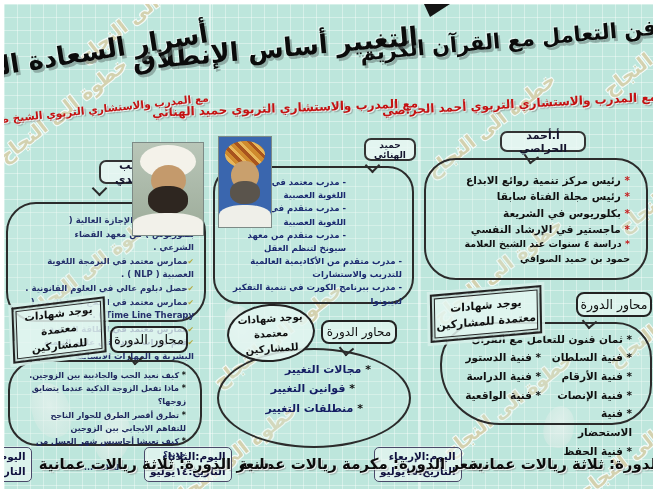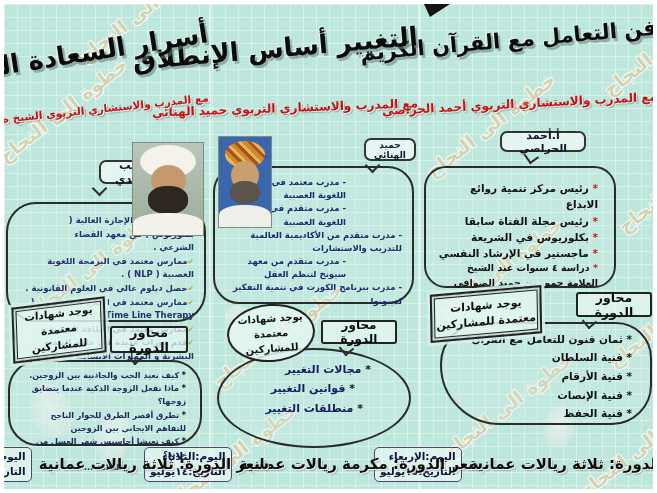--- a/index.html
+++ b/index.html
@@ -47,22 +47,22 @@
   .b-red-star::before{content:"* ";color:#c42020;}
   .b-dash::before{content:"- ";color:#1b2a70;}
   .b-check::before{content:"\2714 ";color:#b4a83c;font-size:.9em;}
   .b-star::before{content:"* ";color:#111;}
   .cert{
     position:absolute;z-index:3;border:2px solid #222;box-shadow:0 0 0 3px rgba(213,240,233,.9), inset 0 0 0 2px rgba(213,240,233,.9), inset 0 0 0 3px #222;
     background:rgba(228,246,241,.85);font-weight:bold;color:#101010;text-align:center;
     display:flex;align-items:center;justify-content:center;line-height:1.5;
   }
   .axes-label{
-    position:absolute;z-index:3;border:2px solid #222;border-radius:3px;
-    background:rgba(230,247,242,.75);font-weight:bold;color:#0e0e0e;text-align:center;
+    position:absolute;z-index:3;border:2px solid #222;border-radius:8px;
+    background:rgba(230,247,242,.75);font-weight:normal;color:#0e0e0e;text-align:center;
     display:flex;align-items:center;justify-content:center;
   }
   .axes{font-weight:bold;color:#10164a;text-align:right;}
   .axes-cols{display:flex;gap:4px;}
   .axes-cols .col{flex:1;}
   .footer{position:absolute;bottom:7px;left:0;right:0;display:flex;justify-content:center;align-items:center;gap:7px;z-index:3;}
   .price{font-weight:bold;font-size:15px;color:#0c0c0c;white-space:nowrap;
     text-shadow:1px 1px 0 rgba(255,255,255,.8),2px 2px 1px rgba(100,100,100,.35);}
   .sched{border:1.5px solid #4a4a6a;border-radius:5px;background:rgba(240,250,247,.6);
     padding:1px 5px;font-size:10.5px;font-weight:bold;color:#12123f;text-align:right;line-height:1.5;white-space:nowrap;}
@@ -99,41 +99,47 @@
   <div class="vdiv" style="left:414px"></div>
   <div class="scan-tri" style="left:420px;top:0"></div>
 
   <div class="panel" style="left:412px;width:241px">
     <div class="title" style="top:22px;font-size:21px;transform:rotate(-5deg)">فن التعامل مع القرآن الكريم</div>
     <div class="subtitle" style="top:92px;font-size:12px;transform:rotate(-3deg)">مع المدرب والاستشاري التربوي أحمد الحراصي</div>
 
     <div class="tag" style="left:40px;top:127px;width:86px;height:21px;font-size:11px">أ.أحمد الحراصي</div>
     <div class="tail" style="left:110px;top:147px;transform:rotate(-35deg)"></div>
 
-    <div class="bubble bio" style="left:8px;top:162px;width:192px;height:122px;border-radius:22px;padding:12px 16px 6px 12px;color:#101010;font-size:10.5px;line-height:1.55">
+    <div class="bubble bio" style="left:8px;top:154px;width:224px;height:122px;border-radius:32px;padding:12px 16px 6px 12px;color:#101010;font-size:10.5px;line-height:1.55">
       <div class="bio-item b-red-star">رئيس مركز تنمية روائع الابداع</div>
       <div class="bio-item b-red-star">رئيس مجلة الفتاة سابقا</div>
       <div class="bio-item b-red-star">بكلوريوس في الشريعة</div>
       <div class="bio-item b-red-star">ماجستير في الإرشاد النفسي</div>
       <div class="bio-item b-red-star" style="font-size:9.5px">دراسة ٤ سنوات عند الشيخ العلامة حمود بن حميد الصوافي</div>
     </div>
 
     <div class="cert" style="left:14px;top:286px;width:112px;height:48px;font-size:11px;transform:rotate(-5deg) skewX(-4deg)">يوجد شهادات معتمدة للمشاركين</div>
 
     <div class="axes-label" style="left:160px;top:288px;width:76px;height:25px;font-size:12.5px">محاور الدورة</div>
     <div class="tail" style="left:168px;top:312px;transform:rotate(-40deg)"></div>
 
     <div class="bubble axes" style="left:24px;top:318px;width:212px;height:103px;border-radius:42px 36px 40px 60px;padding:8px 18px 4px 12px;font-size:10.5px;color:#101010;line-height:1.8">
       <div class="b-star" style="line-height:1.5">ثمان فنون للتعامل مع القرآن</div>
       <div class="axes-cols">
         <div class="col">
           <div class="b-star">فنية السلطان</div>
           <div class="b-star">فنية الأرقام</div>
           <div class="b-star">فنية الإنصات</div>
+          <div class="b-star">فنية الاستحضار</div>
           <div class="b-star">فنية الحفظ</div>
+        </div>
+        <div class="col">
+          <div class="b-star">فنية الدستور</div>
+          <div class="b-star">فنية الدراسة</div>
+          <div class="b-star">فنية الواقعية</div>
         </div>
       </div>
     </div>
 
     <div class="footer">
       <div class="price">سعر الدورة: ثلاثة ريالات عمانية</div>
       <div class="sched">
         <div>اليوم:الإربعاء</div>
         <div>التاريخ:١٥يوليو</div>
       </div>
@@ -150,22 +156,22 @@
       <div class="beard" style="left:21%;top:49%;width:58%;height:26%;background:#5a544c"></div>
       <div class="body" style="height:25%;background:#efefe9"></div>
     </div>
 
     <div class="tag" style="right:2px;top:134px;width:52px;height:23px;font-size:9px">حميد الهنائي</div>
     <div class="tail" style="right:40px;top:156px;transform:rotate(-45deg)"></div>
 
     <div class="bubble bio" style="left:4px;top:162px;width:201px;height:138px;border-radius:26px;padding:8px 10px 4px 8px;color:#1b2a70;font-size:8.5px;line-height:1.55">
       <div class="bio-item b-dash" style="margin-right:56px">مدرب معتمد في البرمجة اللغوية العصبية</div>
       <div class="bio-item b-dash" style="margin-right:56px">مدرب متقدم في البرمجة اللغوية العصبية</div>
+      <div class="bio-item b-dash" style="margin-right:56px">مدرب متقدم من معهد سيونخ لتنظم العقل</div>
       <div class="bio-item b-dash">مدرب متقدم من الأكاديمية العالمية للتدريب والاستشارات</div>
-      <div class="bio-item b-dash" style="margin-right:56px">مدرب متقدم من معهد سيونخ لتنظم العقل</div>
       <div class="bio-item b-dash">مدرب ببرنامج الكورت في تنمية التفكير لديبونوا</div>
     </div>
 
     <div class="cert" style="left:18px;top:300px;width:88px;height:58px;font-size:10px;border-radius:50%;transform:rotate(-4deg);box-shadow:none">يوجد شهادات معتمدة للمشاركين</div>
 
     <div class="axes-label" style="left:112px;top:316px;width:76px;height:24px;font-size:12px">محاور الدورة</div>
     <div class="tail" style="left:132px;top:339px;transform:rotate(-40deg)"></div>
 
     <div class="bubble axes" style="left:8px;top:344px;width:194px;height:100px;border-radius:50%;padding:10px 38px 0 18px;font-size:11px;color:#141d63;line-height:1.75">
       <div class="b-star">مجالات التغيير</div>

